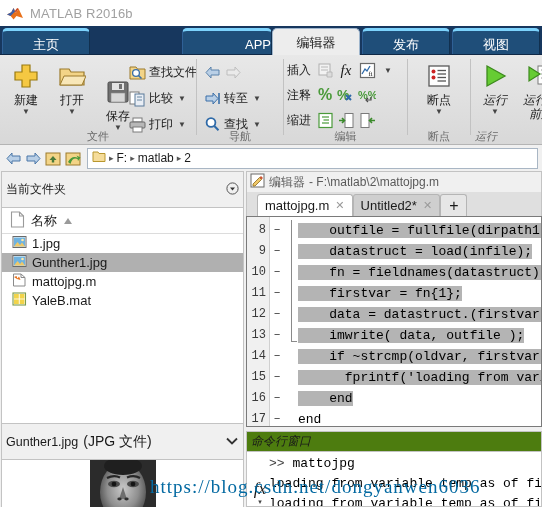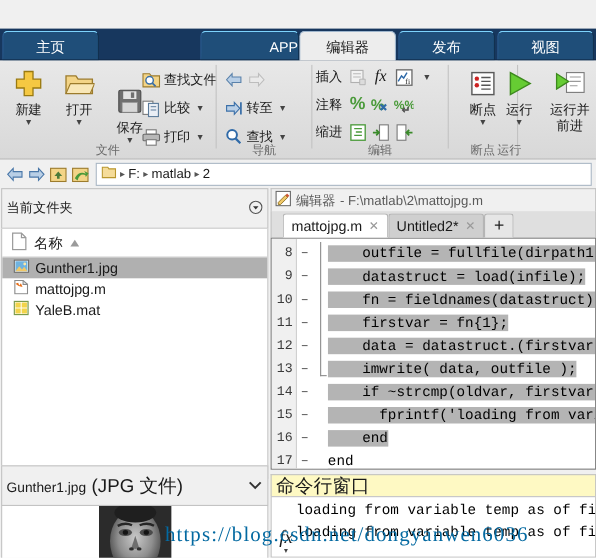--- a/index.html
+++ b/index.html
@@ -27,21 +27,21 @@
   }
   .tabstrip::after {
     content: ""; position: absolute; left: 0; bottom: 0; width: 100%; height: 1px;
     background: #0f2846;
   }
   .rtab {
     position: absolute; top: 2px; height: 27px; line-height: 27px;
     text-align: center; color: #ffffff; font-size: 13px;
     background: #1f4e79;
     border-radius: 5px 5px 0 0;
-    border-left: 1px solid #2f6096; border-top: 1px solid #7dd3fc; border-right: 1px solid #11304f;
+    border-left: 1px solid #2f6096; border-top: 3px solid #7dd3fc; border-right: 1px solid #11304f;
     cursor: default;
   }
   .rtab.active {
     background: #ededed; color: #1a1a1a;
     border-left: 1px solid #9fb6cd; border-top: 1px solid #9fb6cd; border-right: 1px solid #9fb6cd;
     z-index: 3;
   }
 
   
   .ribbon {
@@ -104,21 +104,21 @@
   }
   .filerow {
     height: 19px; display: flex; align-items: center; gap: 5px; padding-left: 10px;
     font-size: 13px; color: #1a1a1a; cursor: default;
   }
   .filerow.selected { background: #b0b0b0; }
 
   .prev-panel { position: absolute; left: 1px; top: 423px; width: 243px; height: 83px; }
   .prev-head { width: 100%; justify-content: space-between; }
   .prev-head .ptitle { font-size: 12.5px; }
-  .prev-head .ptype { font-size: 17px; color: #1a1a1a; margin-left: 5px; }
+  .prev-head .ptype { font-size: 14px; color: #1a1a1a; margin-left: 5px; }
   .prev-body {
     width: 100%; height: 61px; background: #ffffff;
     border: 1px solid #c3c3c3; border-top: none;
     display: flex; align-items: flex-start; justify-content: center; overflow: hidden;
   }
 
   
   .ed-panel { position: absolute; left: 246px; top: 171px; width: 296px; height: 256px; }
   .ed-head {
     height: 21px; display: flex; align-items: center; gap: 4px;
@@ -153,22 +153,22 @@
   .foldcol { width: 14px; background: #ffffff; padding-top: 3px; flex: 0 0 auto; position: relative; }
   .foldline { position: absolute; left: 7px; top: 3px; width: 1px; height: 122px; background: #8a8a8a; }
   .foldfoot { position: absolute; left: 7px; top: 124px; width: 6px; height: 1px; background: #8a8a8a; }
   .codecol { flex: 1; padding-top: 3px; position: relative; overflow: hidden; }
   .cline { height: 21px; line-height: 21px; font-size: 13px; color: #000000; white-space: pre; }
   .cline span.sel { background: #b4b4b4; }
 
   
   .cw-panel { position: absolute; left: 246px; top: 431px; width: 296px; height: 76px; }
   .cw-head {
-    height: 20px; background: #fef9c3; border: 1px solid #c3c3c3; border-bottom: none;
-    display: flex; align-items: center; padding-left: 4px; font-size: 17px; color: #1a1a1a;
+    height: 20px; background: #4d7c0f; border: 1px solid #c3c3c3; border-bottom: none;
+    display: flex; align-items: center; padding-left: 4px; font-size: 12px; color: #1a1a1a; font-style: italic;
   }
   .cw-body {
     height: 56px; background: #ffffff; border: 1px solid #c3c3c3; overflow: hidden;
     position: relative; padding-top: 2px;
   }
   .cw-line {
     height: 20px; line-height: 20px; font-size: 13px; color: #000000;
     font-family: "Liberation Mono", "DejaVu Sans Mono", monospace;
     white-space: pre; padding-left: 22px;
   }
@@ -186,20 +186,28 @@
     position: absolute; left: 150px; top: 476px; width: 392px; height: 24px;
     font-family: "Liberation Serif", serif; font-size: 19px; color: #0369a1;
     letter-spacing: 1px; pointer-events: none; z-index: 40; white-space: nowrap;
   }
 </style>
 </head>
 <body>
 
 <div id="app">
 
+  <div class="titlebar">
+    <svg class="ml-logo" viewBox="0 0 24 22">
+      <path d="M1 13 L7 10 L10 4 L13 11 L17 5 L23 18 L14 15 L10 20 L6 15 Z" fill="#e8701a"></path>
+      <path d="M1 13 L7 10 L10 4 L12 9 L8 13 L6 15 Z" fill="#3c5fa8"></path>
+      <path d="M10 4 L13 11 L17 5 L15 4 L12 8 Z" fill="#c94a22"></path>
+    </svg>
+    <span class="title-text">MATLAB R2016b</span>
+  </div>
 
   <div class="tabstrip">
     <div class="rtab" style="left:2px;width:88px;">主页</div>
     <div class="rtab" style="left:92px;width:88px;margin-top:44px;">绘图</div>
     <div class="rtab" style="left:182px;width:90px;text-align:right;">APP</div>
     <div class="rtab active" style="left:272px;width:88px;">编辑器</div>
     <div class="rtab" style="left:362px;width:88px;">发布</div>
     <div class="rtab" style="left:452px;width:88px;">视图</div>
   </div>
 
@@ -407,21 +415,21 @@
             <line x1="11.5" y1="18" x2="20" y2="18" stroke="#555" stroke-width="1.3"></line>
           </svg>
         </div>
         <div class="lbl">断点</div>
         <div class="caret">▼</div>
       </div>
       <div class="rgroup-label">断点</div>
     </div>
     <div class="rsep" style="left:470px;"></div>
 
-    <div class="rgroup" style="left:448px;width:71px;">
+    <div class="rgroup" style="left:471px;width:71px;font-style:italic;">
       <div class="bigbtn" style="left:2px;top:4px;">
         <div class="glyph">
           <svg width="28" height="26" viewBox="0 0 28 26">
             <path d="M6 3 L24 13 L6 23 Z" fill="#66cc33" stroke="#3d8a1e" stroke-width="1.3"></path>
           </svg>
         </div>
         <div class="lbl">运行</div>
         <div class="caret">▼</div>
       </div>
 
@@ -501,20 +509,31 @@
           </svg>
         </span>
         <span>名称</span>
         <span>
           <svg width="10" height="8" viewBox="0 0 10 8">
               <path d="M5 1 L9 7 H1 Z" fill="#9a9a9a"></path>
             </svg>
         </span>
       </div>
 
+      <div class="filerow">
+        <span>
+          <svg width="15" height="14" viewBox="0 0 15 14">
+            <rect x="1" y="1.5" width="13" height="11" fill="#fff" stroke="#6a6a6a" stroke-width="1"></rect>
+            <rect x="2" y="2.5" width="11" height="9" fill="#6fb3e0"></rect>
+            <path d="M2 11.5 l3.5 -4.5 l2.5 3 l2 -2.5 l3 4 z" fill="#f0c868"></path>
+            <circle cx="10.5" cy="5" r="1.3" fill="#ffe9a8"></circle>
+          </svg>
+        </span>
+        <span>1.jpg</span>
+      </div>
 
       <div class="filerow selected">
         <span>
           <svg width="15" height="14" viewBox="0 0 15 14">
             <rect x="1" y="1.5" width="13" height="11" fill="#fff" stroke="#6a6a6a" stroke-width="1"></rect>
             <rect x="2" y="2.5" width="11" height="9" fill="#6fb3e0"></rect>
             <path d="M2 11.5 l3.5 -4.5 l2.5 3 l2 -2.5 l3 4 z" fill="#f0c868"></path>
             <circle cx="10.5" cy="5" r="1.3" fill="#ffe9a8"></circle>
           </svg>
         </span>
@@ -651,20 +670,21 @@
         <div class="cline"><span>end</span></div>
       </div>
     </div>
   </div>
 
   <div class="cw-panel">
     <div class="cw-head">
       <span>命令行窗口</span>
     </div>
     <div class="cw-body">
+      <div class="cw-line"><span class="cw-prompt">&gt;&gt; </span><span>mattojpg</span></div>
       <div class="cw-line"><span>loading from variable temp as of file</span></div>
       <div class="cw-line"><span>loading from variable temp as of file</span></div>
       <div class="fx-badge">
         <span class="fx">fx</span>
         <span class="fxc">▾</span>
       </div>
     </div>
   </div>
 
   <div class="watermark">https://blog.csdn.net/dongyanwen6036</div>

